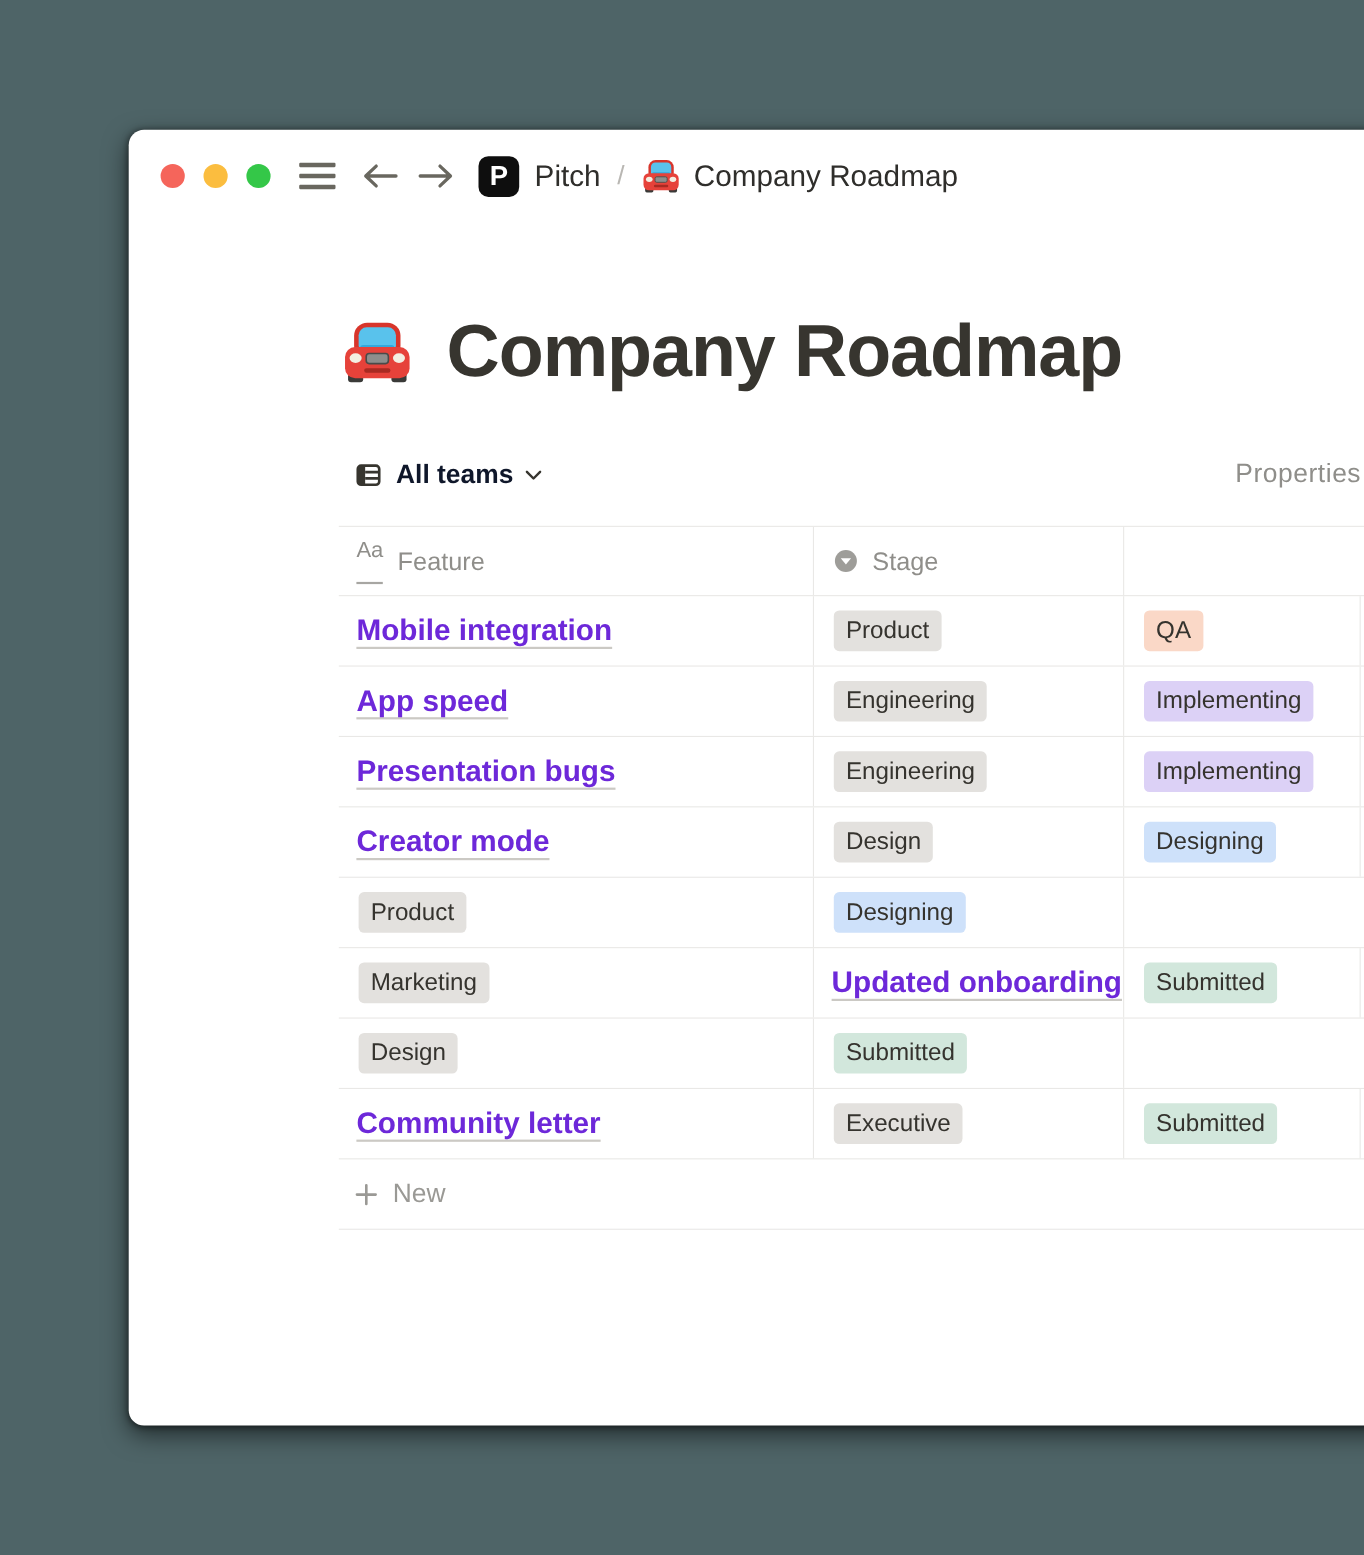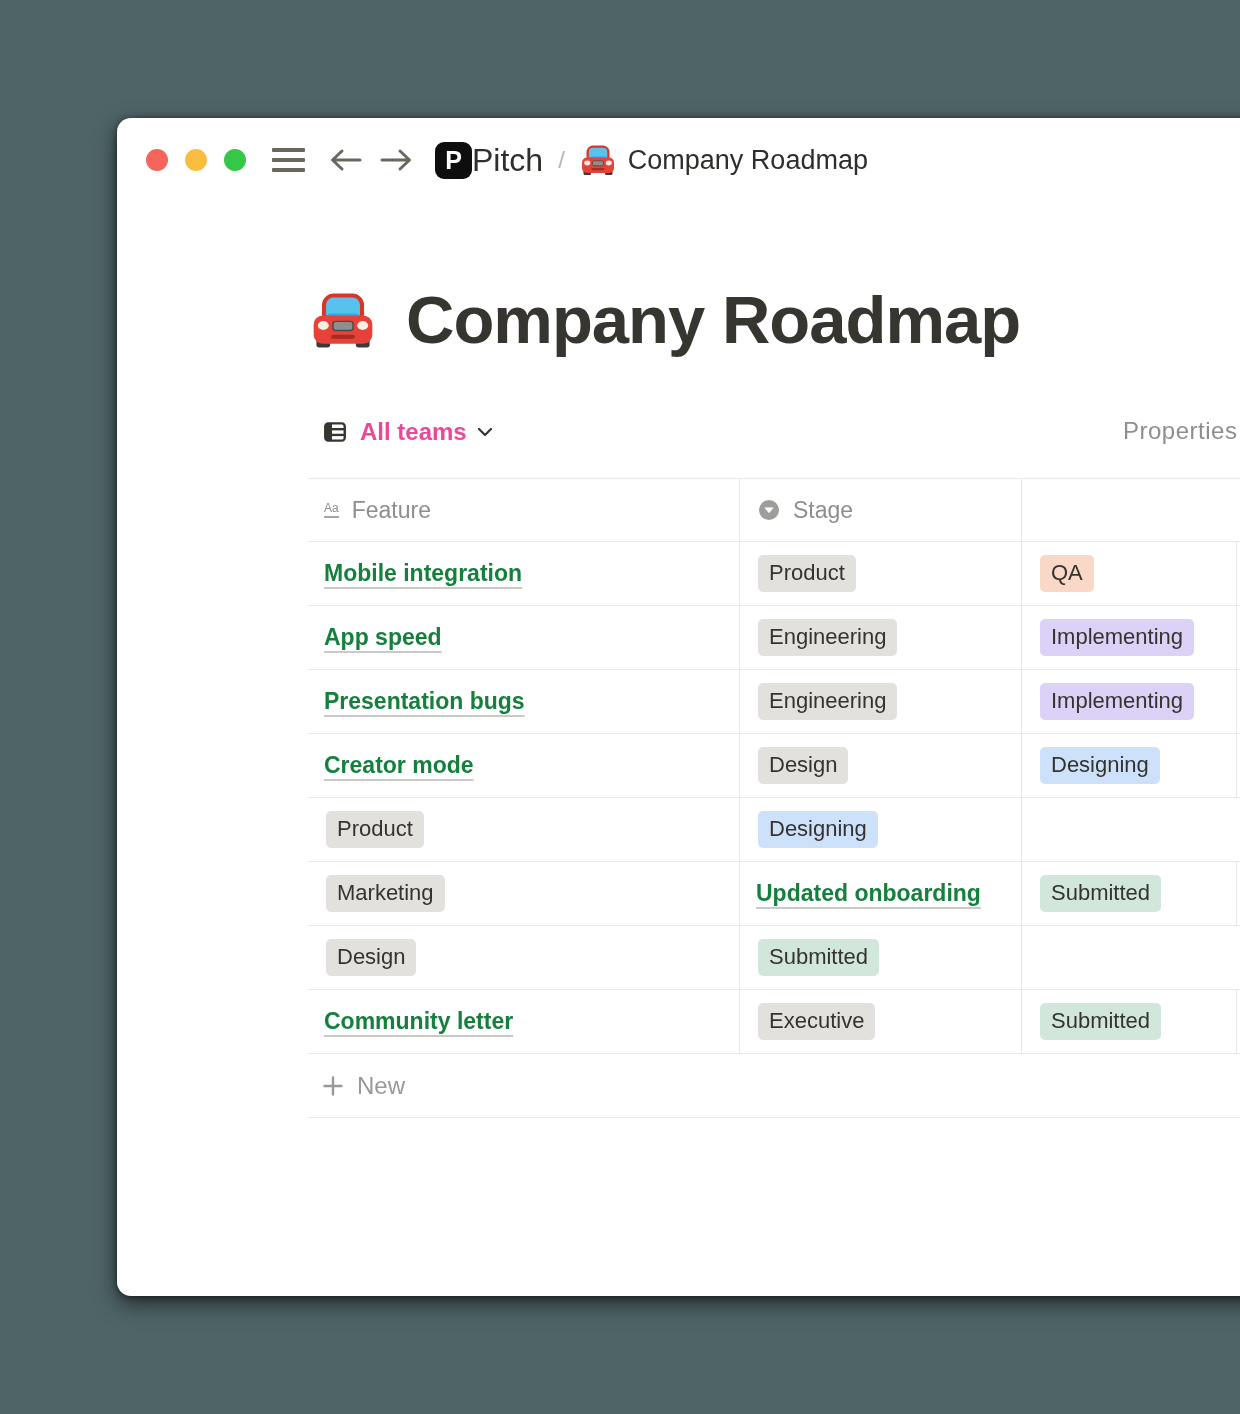--- a/index.html
+++ b/index.html
@@ -23,48 +23,48 @@
   .dot-red { background:#F5655B; }
   .dot-yellow { background:#FBBD3F; }
   .dot-green { background:#34C748; }
   .hamburger { margin-left:26px; display:flex; flex-direction:column; justify-content:space-between; width:33px; height:24px; }
   .hamburger span { display:block; height:3.6px; background:#69675F; border-radius:1px; }
   .nav-arrow { margin-left:24px; width:34px; height:24px; }
   .applogo {
     margin-left:22px; width:37px; height:37px; background:#0E0E0E; border-radius:9px;
     color:#fff; font-weight:700; font-size:25px; display:flex; align-items:center; justify-content:center;
   }
-  .crumb-app { margin-left:0; font-size:32px; color:#2F2E2B; }
+  .crumb-app { margin-left:14px; font-size:27px; color:#2F2E2B; }
   .crumb-sep { margin-left:15px; font-size:24px; color:#B9B7B3; }
   .crumb-car { margin-left:15px; width:36px; height:36px; }
   .crumb-page { margin-left:12px; font-size:27px; color:#2F2E2B; }
   
   .title-row { position:absolute; left:193px; top:163px; display:flex; align-items:center; }
   .title-car { width:66px; height:66px; }
   .page-title { margin-left:30px; font-size:67px; font-weight:700; letter-spacing:-1px; color:#37352F; }
   
   .view-bar { position:absolute; left:205px; top:297px; height:34px; display:flex; align-items:center; }
   .view-icon { width:26px; height:26px; }
-  .view-name { margin-left:12px; font-size:24px; font-weight:700; color:#ec4899; }
+  .view-name { margin-left:12px; font-size:24px; font-weight:700; color:#0f172a; }
   .view-chevron { margin-left:10px; width:16px; height:10px; }
   .properties { position:absolute; left:1006px; top:299px; font-size:24px; letter-spacing:.5px; color:#8F8E8A; white-space:nowrap; }
   
   .table { position:absolute; left:191px; top:360px; width:1009px; }
   .thead, .trow { display:grid; grid-template-columns:432px 282px 215px 80px; height:64px; }
   .thead { border-top:1px solid #E9E8E6; border-bottom:1px solid #E9E8E6; }
   .trow { border-bottom:1px solid #E9E8E6; }
   .cell { display:flex; align-items:center; padding-left:16px; }
   .cell.bordered { border-right:1px solid #E9E8E6; }
   .hcell { color:#8F8E8A; font-size:23px; }
-  .aa-icon { font-size:12px; color:#8F8E8A; border-bottom:2px solid #A7A6A2; padding-bottom:1px; line-height:1.05; }
+  .aa-icon { font-size:20px; color:#8F8E8A; border-bottom:2px solid #A7A6A2; padding-bottom:18px; line-height:1.05; }
   .hlabel { margin-left:13px; }
   .select-icon { width:22px; height:22px; flex:none; }
   .c-team, .c-stage { padding-left:18px; }
   .feature-link {
-    font-size:23px; font-weight:600; color:#15803d;
+    font-size:27px; font-weight:600; color:#6d28d9;
     text-decoration:underline; text-decoration-color:#CBC9C4;
     text-decoration-thickness:2px; text-underline-offset:6px;
   }
   .tag {
     display:inline-block; font-size:22px; color:#35332E;
     padding:4px 11px 6px; border-radius:5px; line-height:1.25; white-space:nowrap;
   }
   .new-row { height:64px; border-bottom:1px solid #E9E8E6; display:flex; align-items:center; padding-left:14px; color:#9A9995; }
   .plus-icon { width:22px; height:22px; }
   .new-label { margin-left:13px; font-size:24px; }

